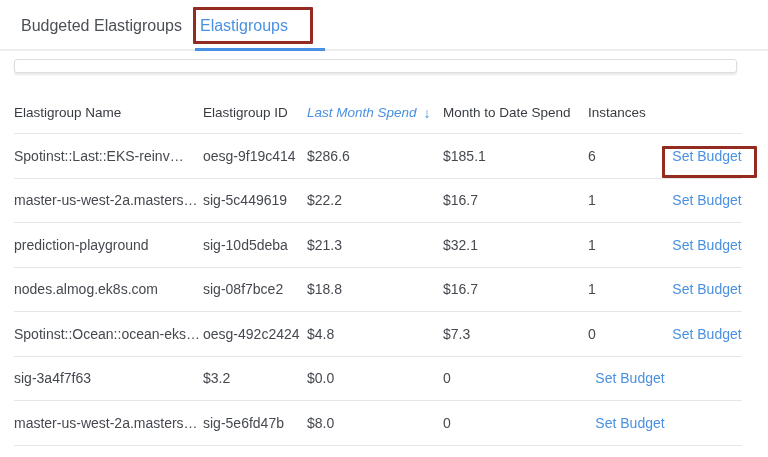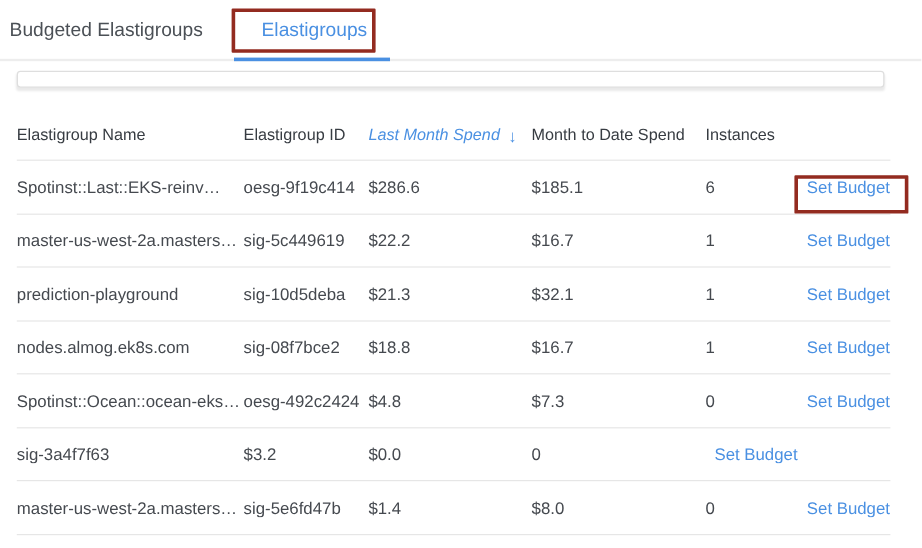--- a/index.html
+++ b/index.html
@@ -20,22 +20,22 @@
     border-bottom: 2px solid #ededed;
   }
   .tab {
     position: absolute;
     top: 0; height: 51px;
     display: flex; align-items: center; justify-content: center;
     font-size: 16px;
     cursor: pointer;
     white-space: nowrap;
   }
-  .tab-inactive { left: 8px; color: #4b5056; }
-  .tab-active   { left: 197px; width: 130px; color: #4a90e2; }
+  .tab-inactive { left: 21px; color: #4b5056; }
+  .tab-active   { left: 179px; width: 130px; color: #4a90e2; }
   .tab-underline {
     position: absolute;
     left: 195px; top: 48px;
     width: 130px; height: 3px;
     background: #4a90e2;
   }
 
   
   .panel {
     margin: 8px 0 0 14px;
@@ -161,21 +161,20 @@
       <div class="cell">sig-3a4f7f63</div>
       <div class="cell">$3.2</div>
       <div class="cell">$0.0</div>
       <div class="cell">0</div>
       <div class="cell cell-action"><span class="link">Set Budget</span></div>
     </div>
 
     <div class="trow tbody-row">
       <div class="cell">master-us-west-2a.masters…</div>
       <div class="cell">sig-5e6fd47b</div>
-      <div class="cell">$1.4</div>
       <div class="cell">$8.0</div>
       <div class="cell">0</div>
       <div class="cell cell-action"><span class="link">Set Budget</span></div>
     </div>
 
   </div>
 
   <div class="annotation annotation-tab"></div>
   <div class="annotation annotation-setbudget"></div>
 

